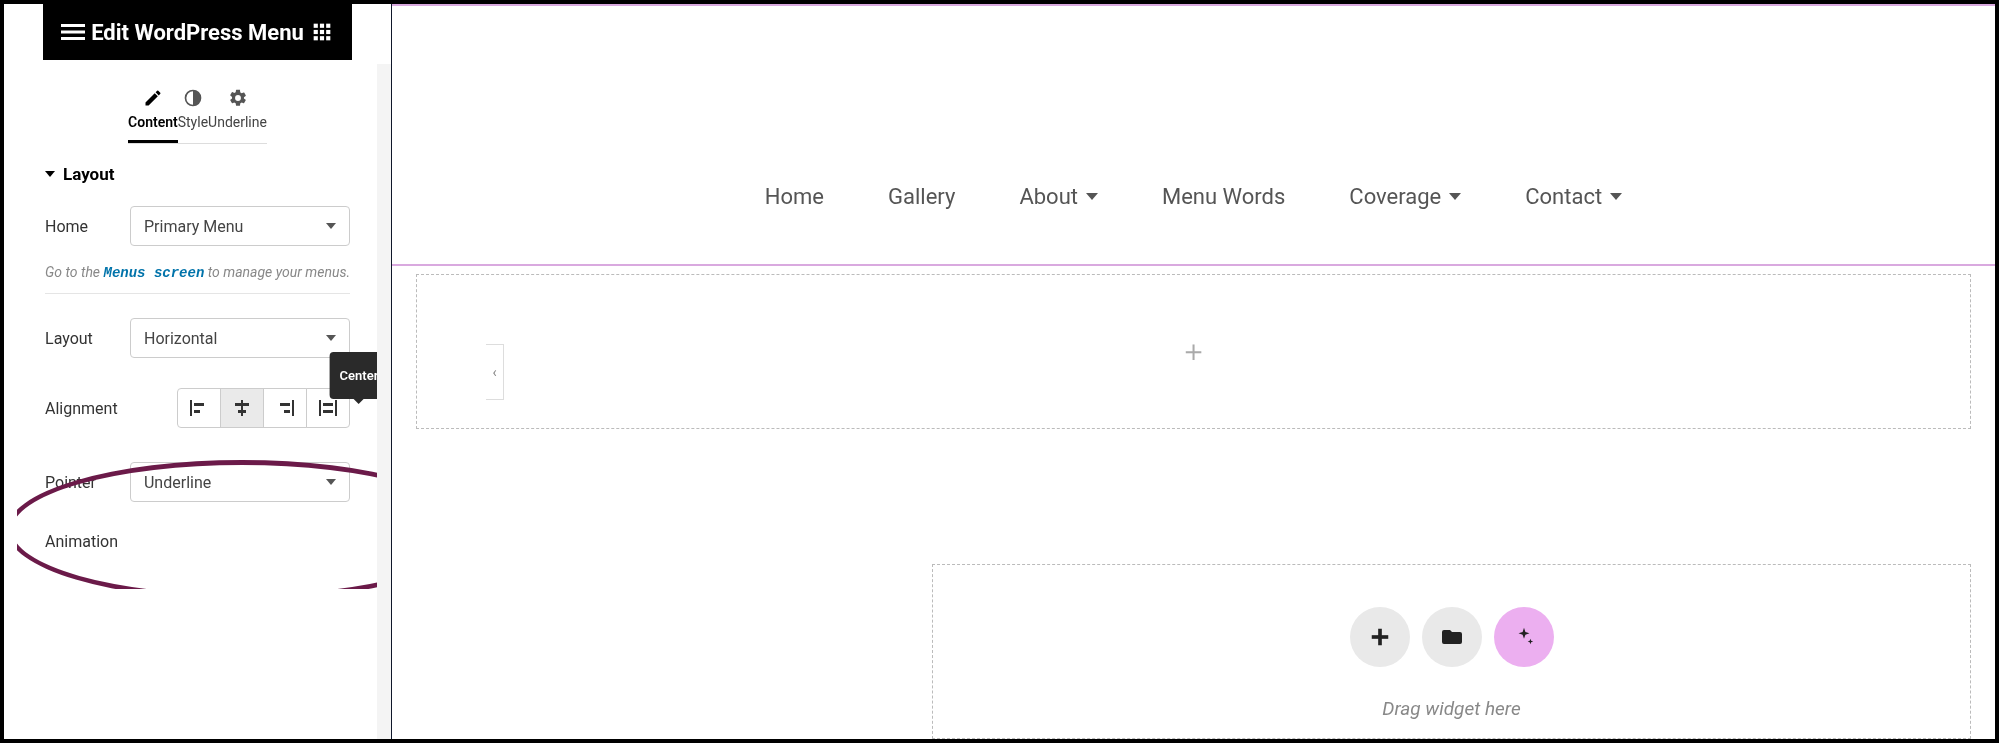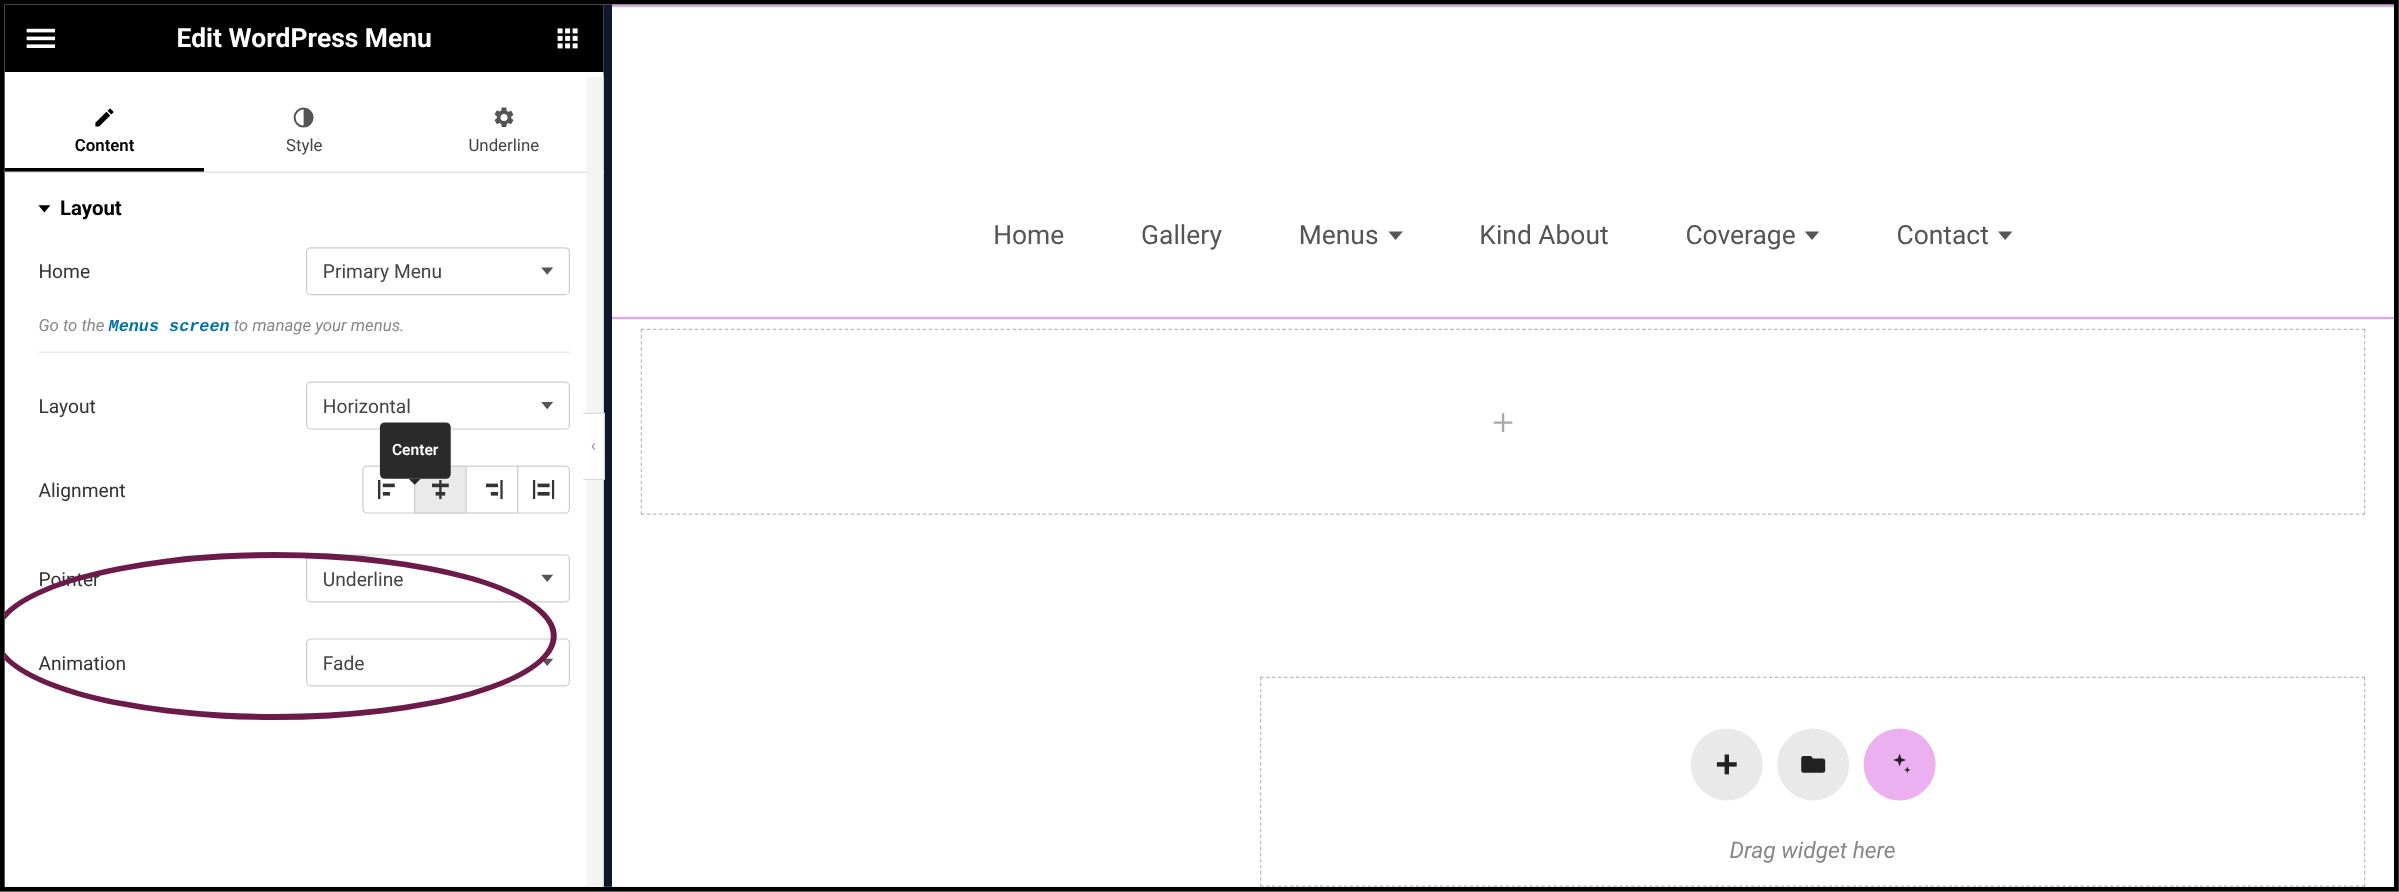--- a/index.html
+++ b/index.html
@@ -1,19 +1,19 @@
 <!DOCTYPE html>
 <html><head>
 <meta charset="utf-8">
 <style>
 * { margin: 0; padding: 0; box-sizing: border-box; font-family: -apple-system, BlinkMacSystemFont, "Segoe UI", Roboto, Helvetica, Arial, sans-serif; }
 body { background: #fff; border: 4px solid #000; height: 743px; width: 1999px; display: flex; overflow: hidden; }
 
 
-.sidebar { width: 506px; display: flex; flex-direction: column; background: #fff; border-right: 7px solid #0f172a; position: relative; }
+.sidebar { width: 388px; display: flex; flex-direction: column; background: #fff; border-right: 1px solid #0f172a; position: relative; align-items: center; }
 .scroll-track { position:absolute; right:0; top:60px; bottom:0; width:14px; background:#f4f4f4; }
 
 .topbar { background: #000; color: #fff; display: flex; align-items: center; height: 56px; justify-content: space-between; padding: 0 12px; }
 .topbar .title { font-weight: 700; font-size: 22px; flex: 1; text-align: center; }
 .icon-btn { display:flex; align-items:center; justify-content:center; width:36px; height:36px; cursor:pointer; }
 
 .tabs { display:flex; border-bottom:1px solid #ddd; }
 .tab { flex:1; display:flex; flex-direction:column; align-items:center; gap:6px; padding:28px 0 10px; cursor:pointer; font-size:14px; color:#444; }
 .tab.active { border-bottom:3px solid #000; font-weight:600; color:#000; }
 .tab svg { width:20px; height:20px; }
@@ -179,46 +179,42 @@
     <div class="field">
       <span class="field-label">Pointer</span>
       <div class="select">
         <span>Underline</span>
         <span class="arrow"></span>
       </div>
     </div>
 
     <div class="field" style="margin-top:30px">
       <span class="field-label">Animation</span>
-      <div class="select">
-        <span>Fade</span>
-        <span class="arrow"></span>
-      </div>
     </div>
 
     <div class="ellipse-annot" style="left:-10px; top:316px;"></div>
   </div>
   <div class="scroll-track"></div>
 </div>
 
 <div class="preview">
   <div class="selected-band">
     <div class="preview-nav" style="margin-top:0; height:80px; padding-top:150px; padding-bottom:28px; box-sizing:content-box;">
       <div class="nav-item">
           <span>Home</span>
         </div>
       <div class="nav-item">
           <span>Gallery</span>
         </div>
       <div class="nav-item">
-          <span>Menus</span>
+          <span>About</span>
           <span class="nav-caret"></span>
         </div>
       <div class="nav-item">
-          <span>Kind About</span>
+          <span>Menu Words</span>
         </div>
       <div class="nav-item">
           <span>Coverage</span>
           <span class="nav-caret"></span>
         </div>
       <div class="nav-item">
           <span>Contact</span>
           <span class="nav-caret"></span>
         </div>
     </div>

